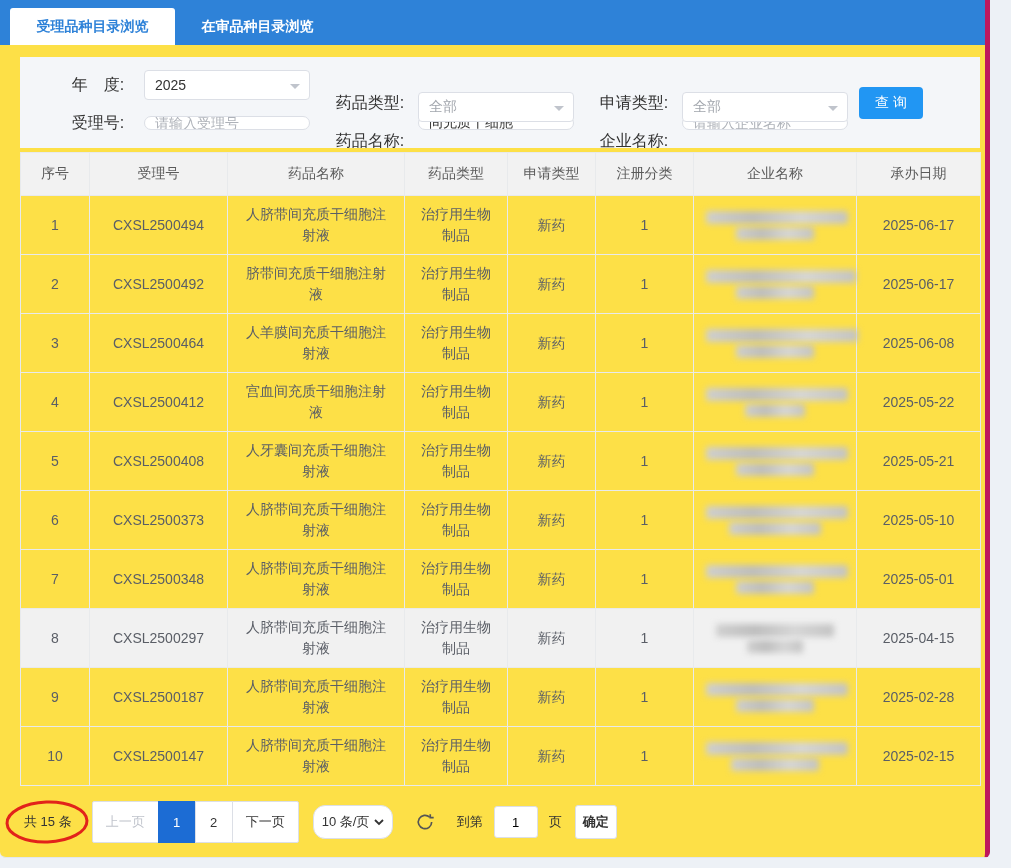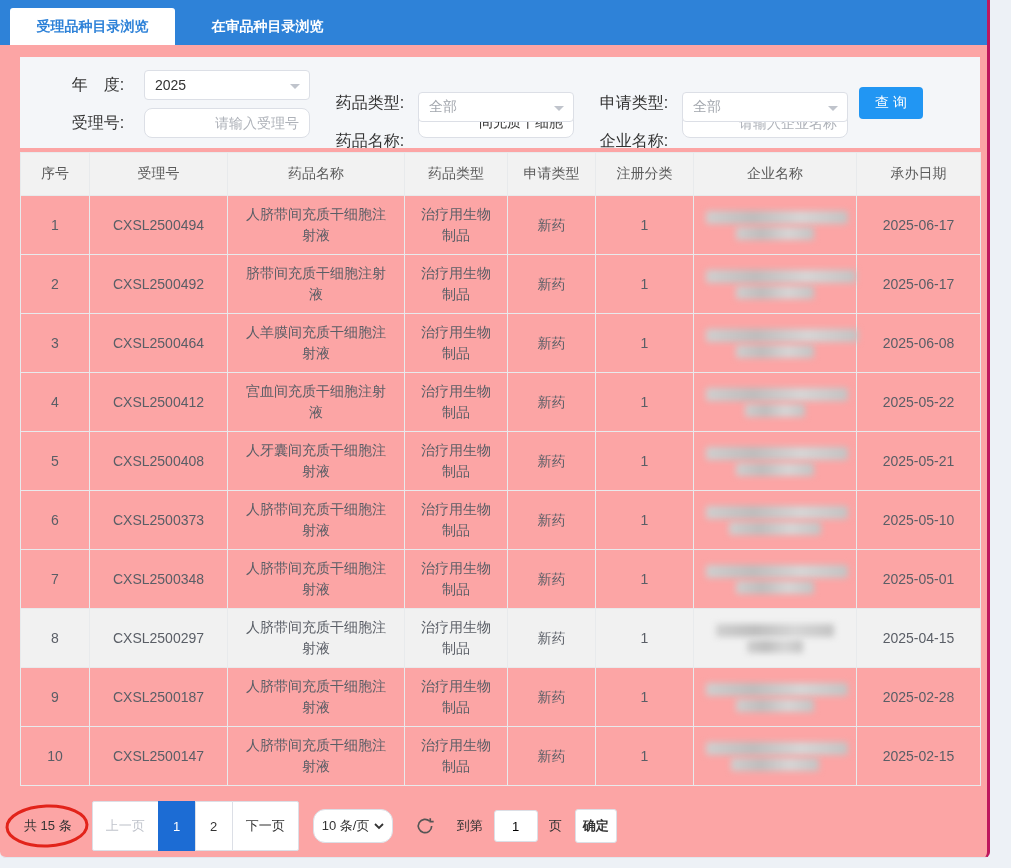--- a/index.html
+++ b/index.html
@@ -1,39 +1,39 @@
 <!DOCTYPE html>
 <html><head>
 <meta charset="utf-8">
 <style>
   * { margin:0; padding:0; box-sizing:border-box; }
   html,body { width:1011px; height:868px; font-family:"Liberation Sans","DejaVu Sans",sans-serif; background:#edf1f6; }
-  .card { position:absolute; left:0; top:0; width:990px; height:858px; background:#fca5a5;
-          border-right:3px solid #be185d; border-bottom:1px solid #e2e7ee; border-radius:0 0 6px 6px; overflow:hidden; }
+  .card { position:absolute; left:0; top:0; width:990px; height:858px; background:#fde047;
+          border-right:5px solid #be185d; border-bottom:1px solid #e2e7ee; border-radius:0 0 6px 6px; overflow:hidden; }
 
   
   .tabbar { position:absolute; left:0; top:0; width:100%; height:45px; background:#2e82d8; }
   .tab { position:absolute; bottom:0; height:37px; width:165px; display:flex; align-items:center; justify-content:center;
          font-size:14px; font-weight:bold; cursor:pointer; }
   .tab.active { left:10px; background:#fff; color:#2e82d8; border-radius:3px 3px 0 0; }
-  .tab.inactive { left:185px; color:#fff; }
+  .tab.inactive { left:175px; color:#fff; }
 
   
   .fpanel { position:absolute; left:20px; top:57px; width:960px; height:91px; background:#f4f6f9; }
   .frow { display:flex; align-items:center; height:30px; margin-left:42px; }
   .frow.r1 { margin-top:13px; margin-bottom:8px; }
   .flabel { width:72px; text-align:center; margin-right:10px; font-size:16px; color:#333; white-space:nowrap; }
   .flabel.l2 { width:76px; margin-left:22px;margin-top:36px; }
   .fw1 { width:166px; } .fw2 { width:156px; } .fw3 { width:166px; }
   .sel { position:relative; background:#fff; border:1px solid #dcdfe6; border-radius:4px; height:30px;
          display:flex; align-items:center; padding:0 26px 0 10px; font-size:14px; color:#333; cursor:pointer; }
   .sel.ph { color:#a2a6ad;margin-top:44px; }
   .sel::after { content:""; position:absolute; right:9px; top:13px; border:5px solid transparent; border-top-color:#c0c4cc; }
-  .fin { height:30px; border:1px solid #dcdfe6; border-radius:8px; padding:0 10px; font-size:14px; color:#333;
-         outline:none; background:#fff;text-align:right; }
+  .fin { height:14px; border:1px solid #dcdfe6; border-radius:8px; padding:0 10px; font-size:14px; color:#333;
+         outline:none; background:#fff; }
   .fin::placeholder { color:#aeb2b9; }
   .searchbtn { position:absolute; right:57px; top:30px; width:64px; height:32px; background:#2196f3; color:#fff;
                border:none; border-radius:4px; font-size:14px; cursor:pointer; font-family:inherit; }
 
   
   table { position:absolute; left:20px; top:152px; width:960px; border-collapse:collapse; table-layout:fixed;
           font-size:14px; }
   th { height:43px; background:#f2f2f2; color:#5a5a5a; font-weight:normal; border:1px solid #e8eaec; }
   td { height:59px; color:#5a5e66; text-align:center; border:1px solid #e8eaec; padding:4px 12px; line-height:21px; }
   tr.hl td { background:#f1f1f1; }
@@ -44,21 +44,21 @@
   tr:nth-child(2) .redact.r1{width:150px} tr:nth-child(3) .redact.r1{width:152px}
   tr:nth-child(4) .redact.r2{width:60px} tr:nth-child(6) .redact.r2{width:92px}
   tr:nth-child(8) .redact.r1{width:118px} tr:nth-child(8) .redact.r2{width:56px}
   tr:nth-child(10) .redact.r2{width:88px}
 
   
   .pag { position:absolute; left:18px; top:801px; display:flex; align-items:center; font-size:13px; color:#333; }
   .total { position:relative; padding:0 6px; margin-right:14px; white-space:nowrap; }
   .total svg { position:absolute; left:-14px; top:-15px; overflow:visible; pointer-events:none; }
   .pgroup { display:flex; }
-  .pbtn { min-width:38px; height:50px; background:#fff; border:1px solid #dcdfe6; margin-left:-1px;
+  .pbtn { min-width:38px; height:42px; background:#fff; border:1px solid #dcdfe6; margin-left:-1px;
           display:flex; align-items:center; justify-content:center; padding:8px 13px; cursor:pointer; font-size:13px; color:#333;}
   .pbtn.first { border-radius:2px 0 0 2px; margin-left:0; }
   .pbtn.last { border-radius:0 2px 2px 0; }
   .pbtn.disabled { color:#c0c4cc; cursor:default; }
   .pbtn.active { background:#1c6cd4; border-color:#1c6cd4; color:#fff; }
   .sizesel { margin-left:14px; width:80px; height:34px; border:1px solid #dcdfe6; border-radius:12px; background:#fff;
              display:flex; align-items:center; justify-content:space-between; padding:0 8px; cursor:pointer; }
   .refresh { margin-left:22px; display:flex; align-items:center; cursor:pointer; }
   .goto-label { margin-left:22px; }
   .goto-input { width:44px; height:32px; border:1px solid #dcdfe6; border-radius:3px; text-align:center;

